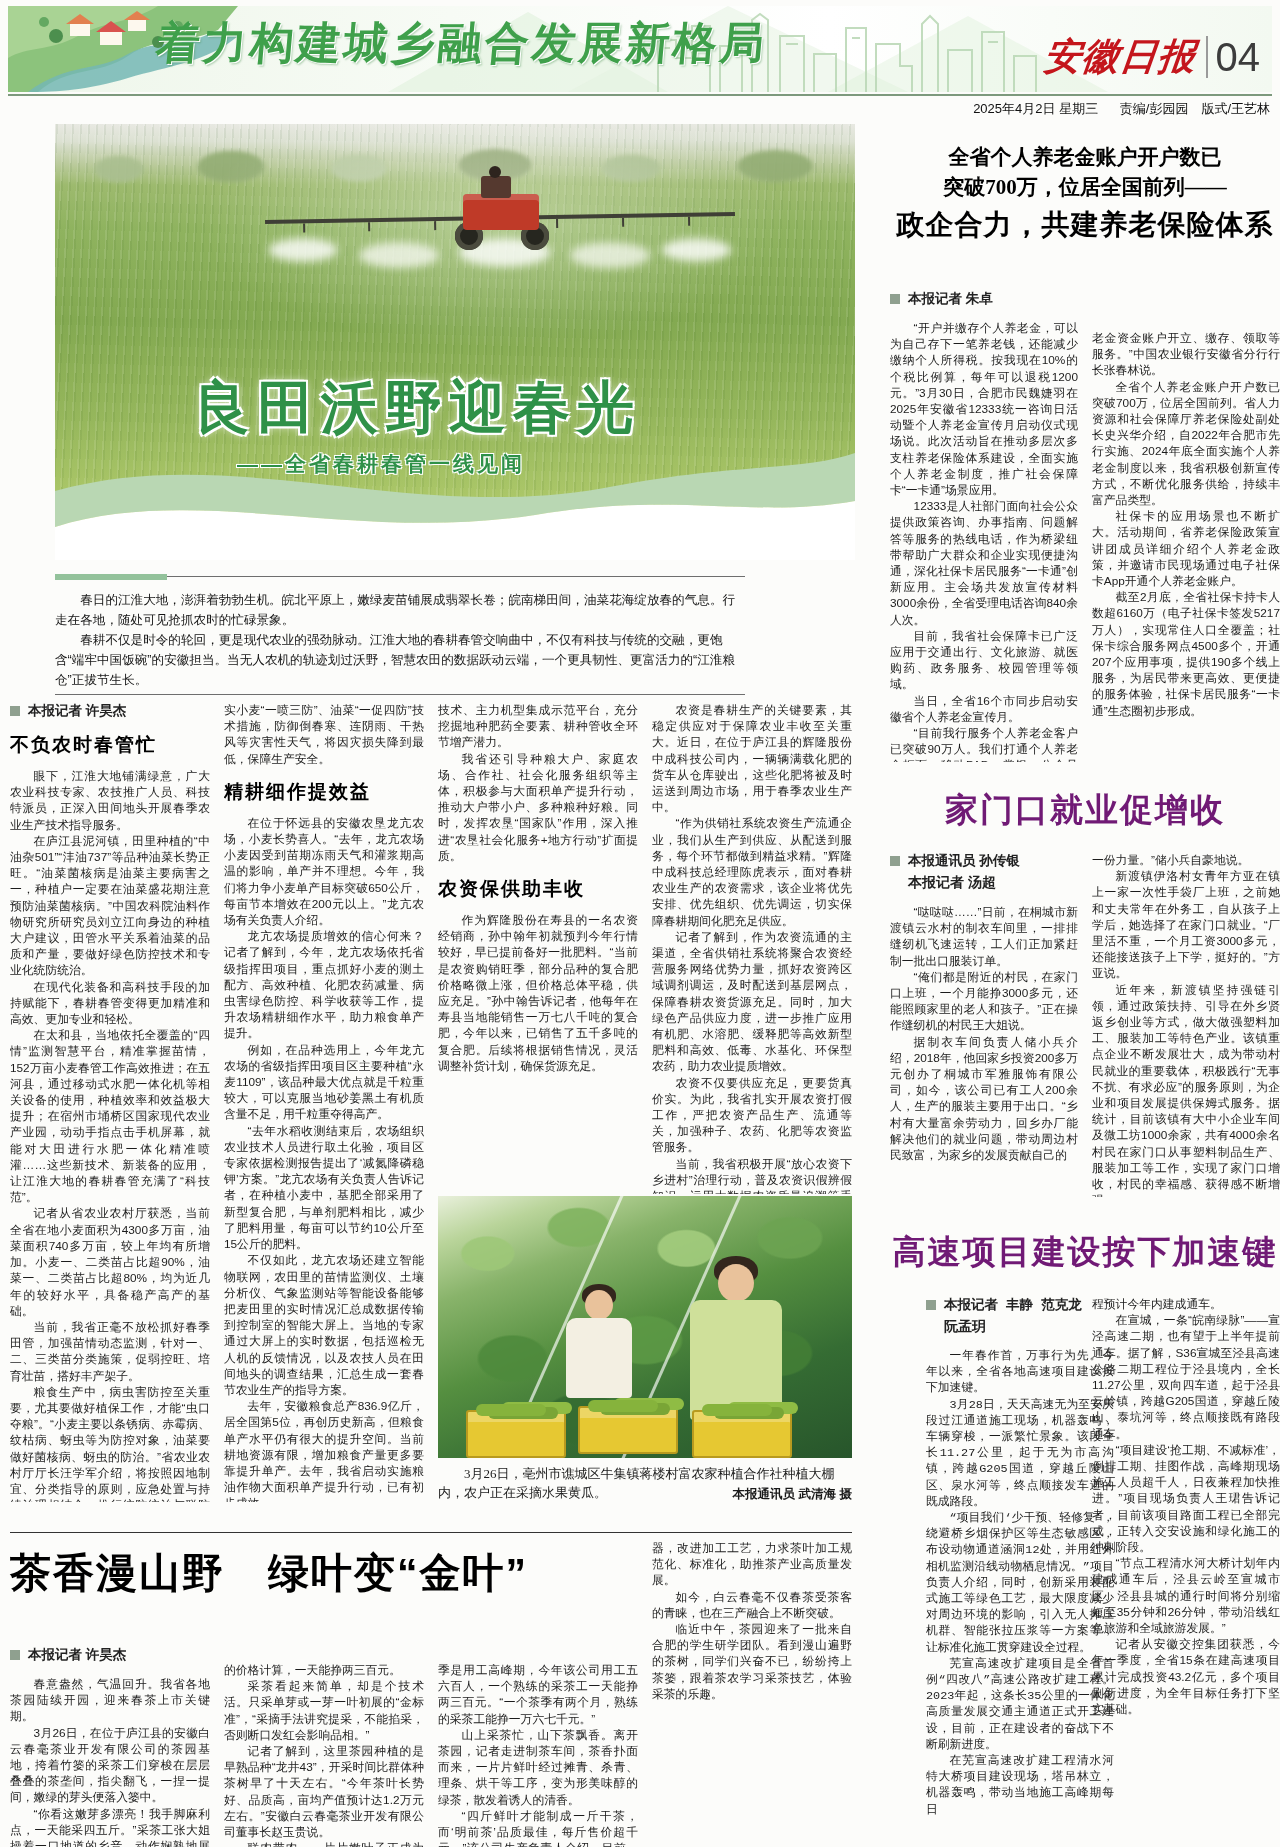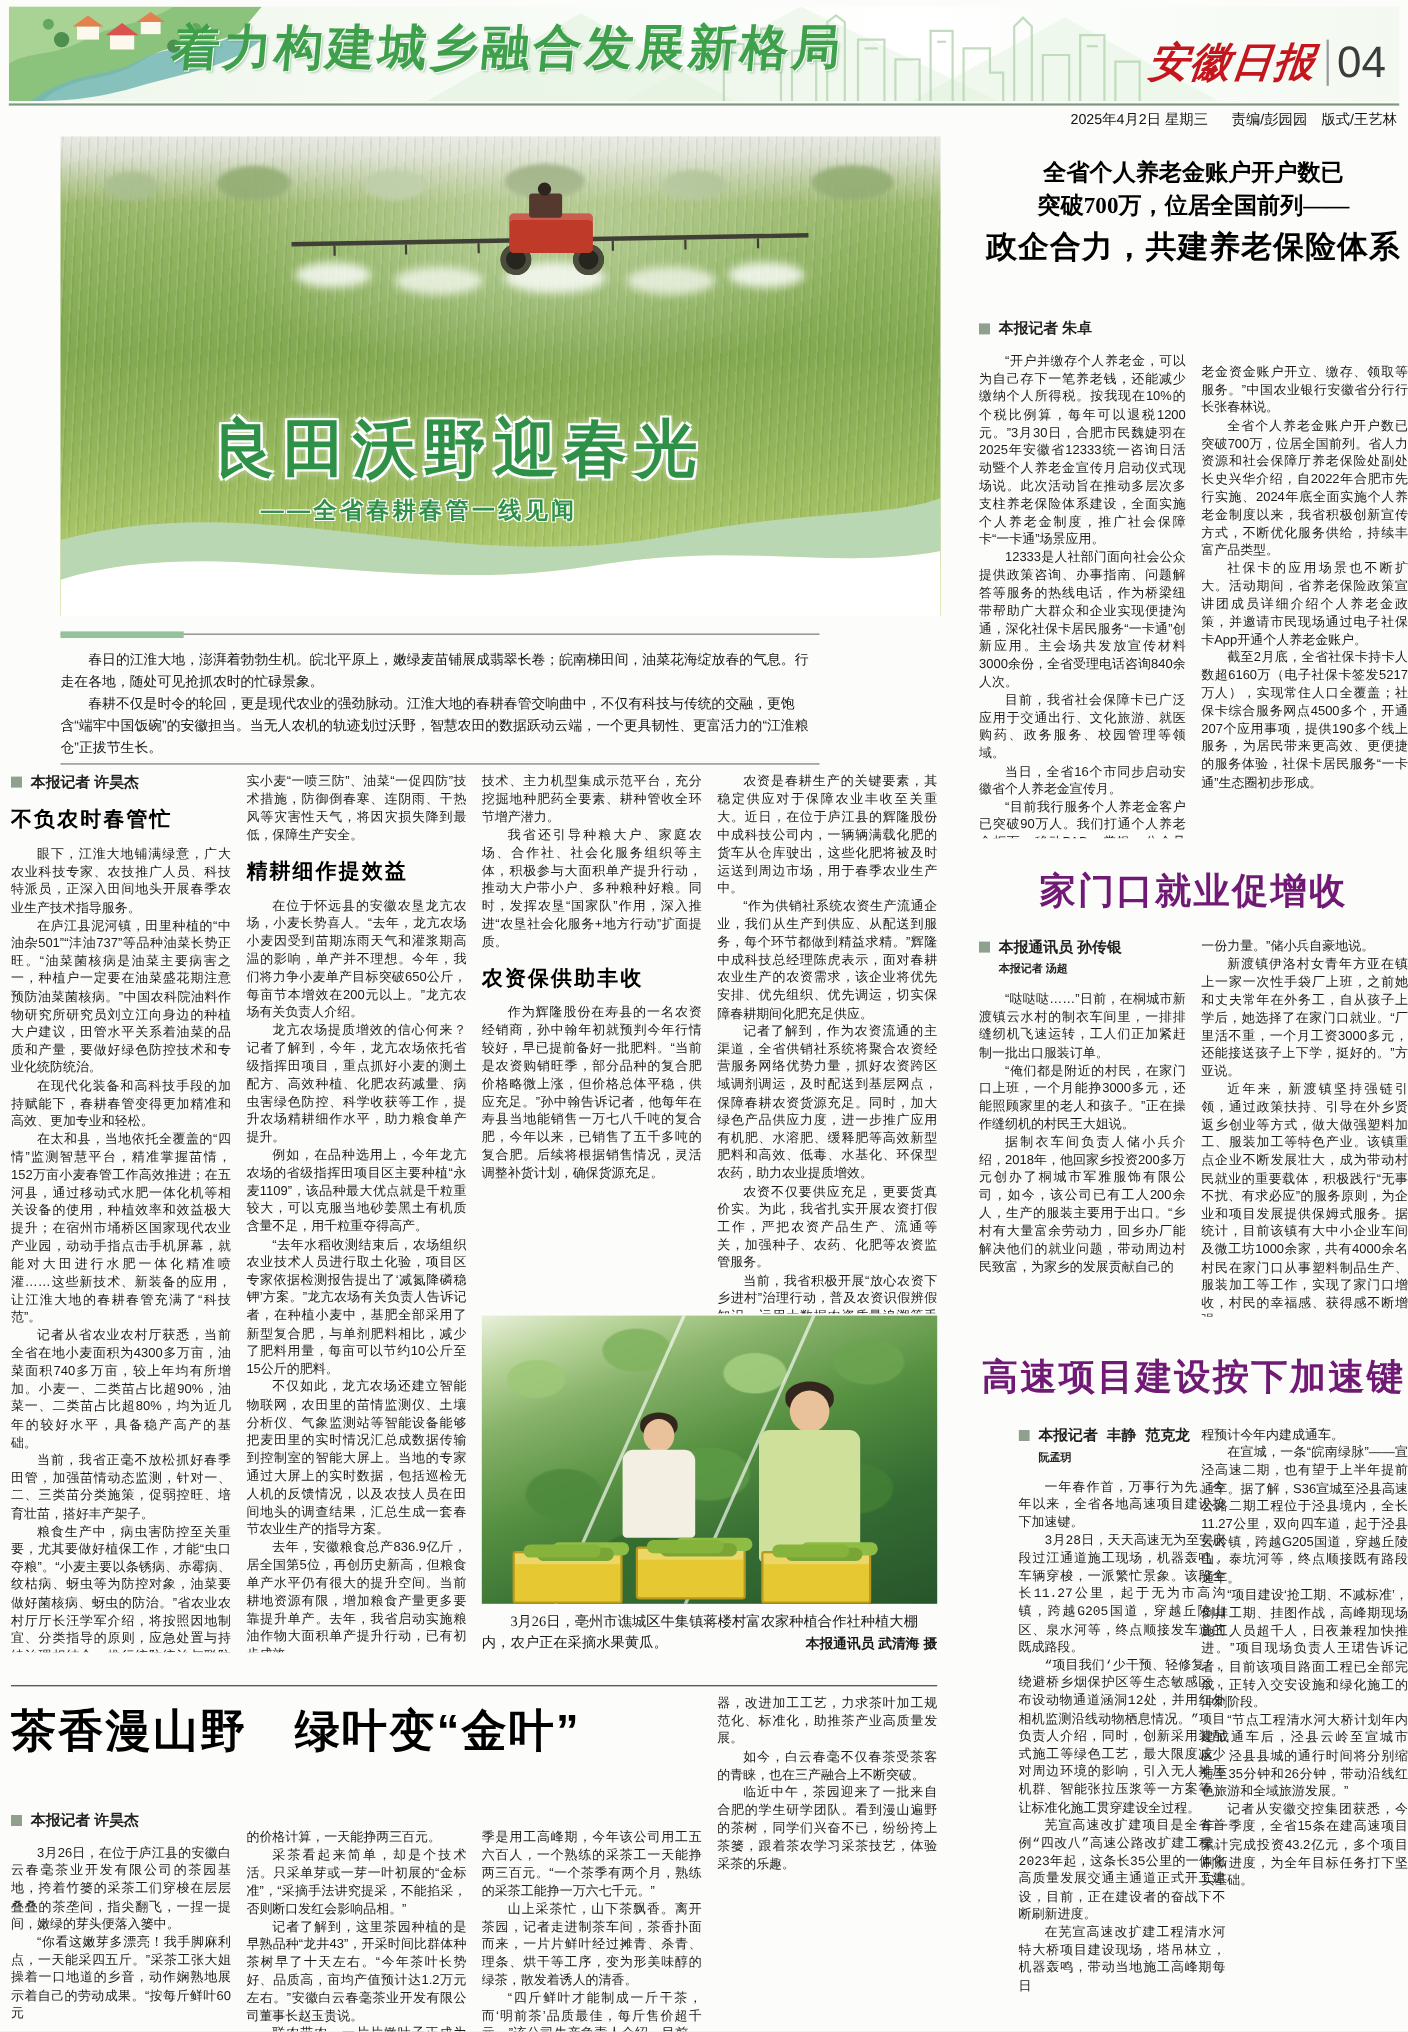--- a/index.html
+++ b/index.html
@@ -58,21 +58,21 @@
   .lede-rule .line{position:absolute;left:0;right:0;top:2px;height:1px;background:#6e6e6e;}
   .lede-rule .seg{position:absolute;left:0;top:0;width:112px;height:6px;background:#93c29b;}
   .lede p{margin:0;font-size:12.6px;line-height:20px;text-indent:2em;color:#151515;}
   
   .col{position:absolute;overflow:hidden;}
   .col p{margin:0;font-size:11.8px;line-height:16.2px;text-indent:2em;color:#1c1c1c;text-align:justify;}
   .col p.cont{text-indent:0;}
   .col h2{margin:12px 0 10px;font-size:19px;letter-spacing:2px;color:#000;}
   .byline{display:flex;align-items:center;margin:0 0 12px;font-size:13.5px;font-weight:700;color:#222;}
   .byline .sq{width:10px;height:10px;background:#8fa08f;margin-right:8px;flex:none;}
-  .byline2{margin:-8px 0 12px 18px;font-size:10px;font-weight:700;color:#222;}
+  .byline2{margin:-8px 0 12px 18px;font-size:14px;font-weight:700;color:#222;}
   .kai{font-family:"Liberation Serif",serif;}
   .credit{display:block;text-align:right;font-weight:700;font-size:12.5px;margin-top:2px;font-family:"Liberation Sans",sans-serif;}
   .rule-h{position:absolute;height:1px;background:#333;}
   
   .cuke{position:absolute;left:438px;top:1196px;width:414px;height:262px;overflow:hidden;
         background:linear-gradient(160deg,#e9f0dc 0%,#b9d49a 12%,#88b36a 26%,#558f40 48%,#356c33 72%,#27552b 100%);}
   .cuke .leaves{position:absolute;inset:0;opacity:.85;
         background-image:radial-gradient(46px 30px at 12% 22%,#9ec878 0 55%,transparent 60%),
           radial-gradient(54px 34px at 34% 12%,#7fb35e 0 55%,transparent 60%),
           radial-gradient(50px 32px at 60% 20%,#a6cf80 0 55%,transparent 60%),
@@ -285,20 +285,21 @@
   </section>
 
   <section>
     <h2 class="tea-headline">茶香漫山野　绿叶变“金叶”</h2>
     <div class="col" style="left:10px;top:1646px;width:200px;height:201px;">
       <div class="byline">
         <span class="sq"></span>
         <span>本报记者 许昊杰</span>
       </div>
       <div>
+          <p>春意盎然，气温回升。我省各地茶园陆续开园，迎来春茶上市关键期。</p>
           <p>3月26日，在位于庐江县的安徽白云春毫茶业开发有限公司的茶园基地，挎着竹篓的采茶工们穿梭在层层叠叠的茶垄间，指尖翻飞，一捏一提间，嫩绿的芽头便落入篓中。</p>
           <p>“你看这嫩芽多漂亮！我手脚麻利点，一天能采四五斤。”采茶工张大姐操着一口地道的乡音，动作娴熟地展示着自己的劳动成果。“按每斤鲜叶60元</p>
         </div>
     </div>
     <div class="col" style="left:224px;top:1662px;width:200px;height:185px;">
       <div>
           <p class="cont">的价格计算，一天能挣两三百元。</p>
           <p>采茶看起来简单，却是个技术活。只采单芽或一芽一叶初展的“金标准”，“采摘手法讲究提采，不能掐采，否则断口发红会影响品相。”</p>
           <p>记者了解到，这里茶园种植的是早熟品种“龙井43”，开采时间比群体种茶树早了十天左右。“今年茶叶长势好、品质高，亩均产值预计达1.2万元左右。”安徽白云春毫茶业开发有限公司董事长赵玉贵说。</p>
           <p>联农带农，一片片嫩叶子正成为富民增收的“金叶子”。赵玉贵告诉记者，春茶</p>

